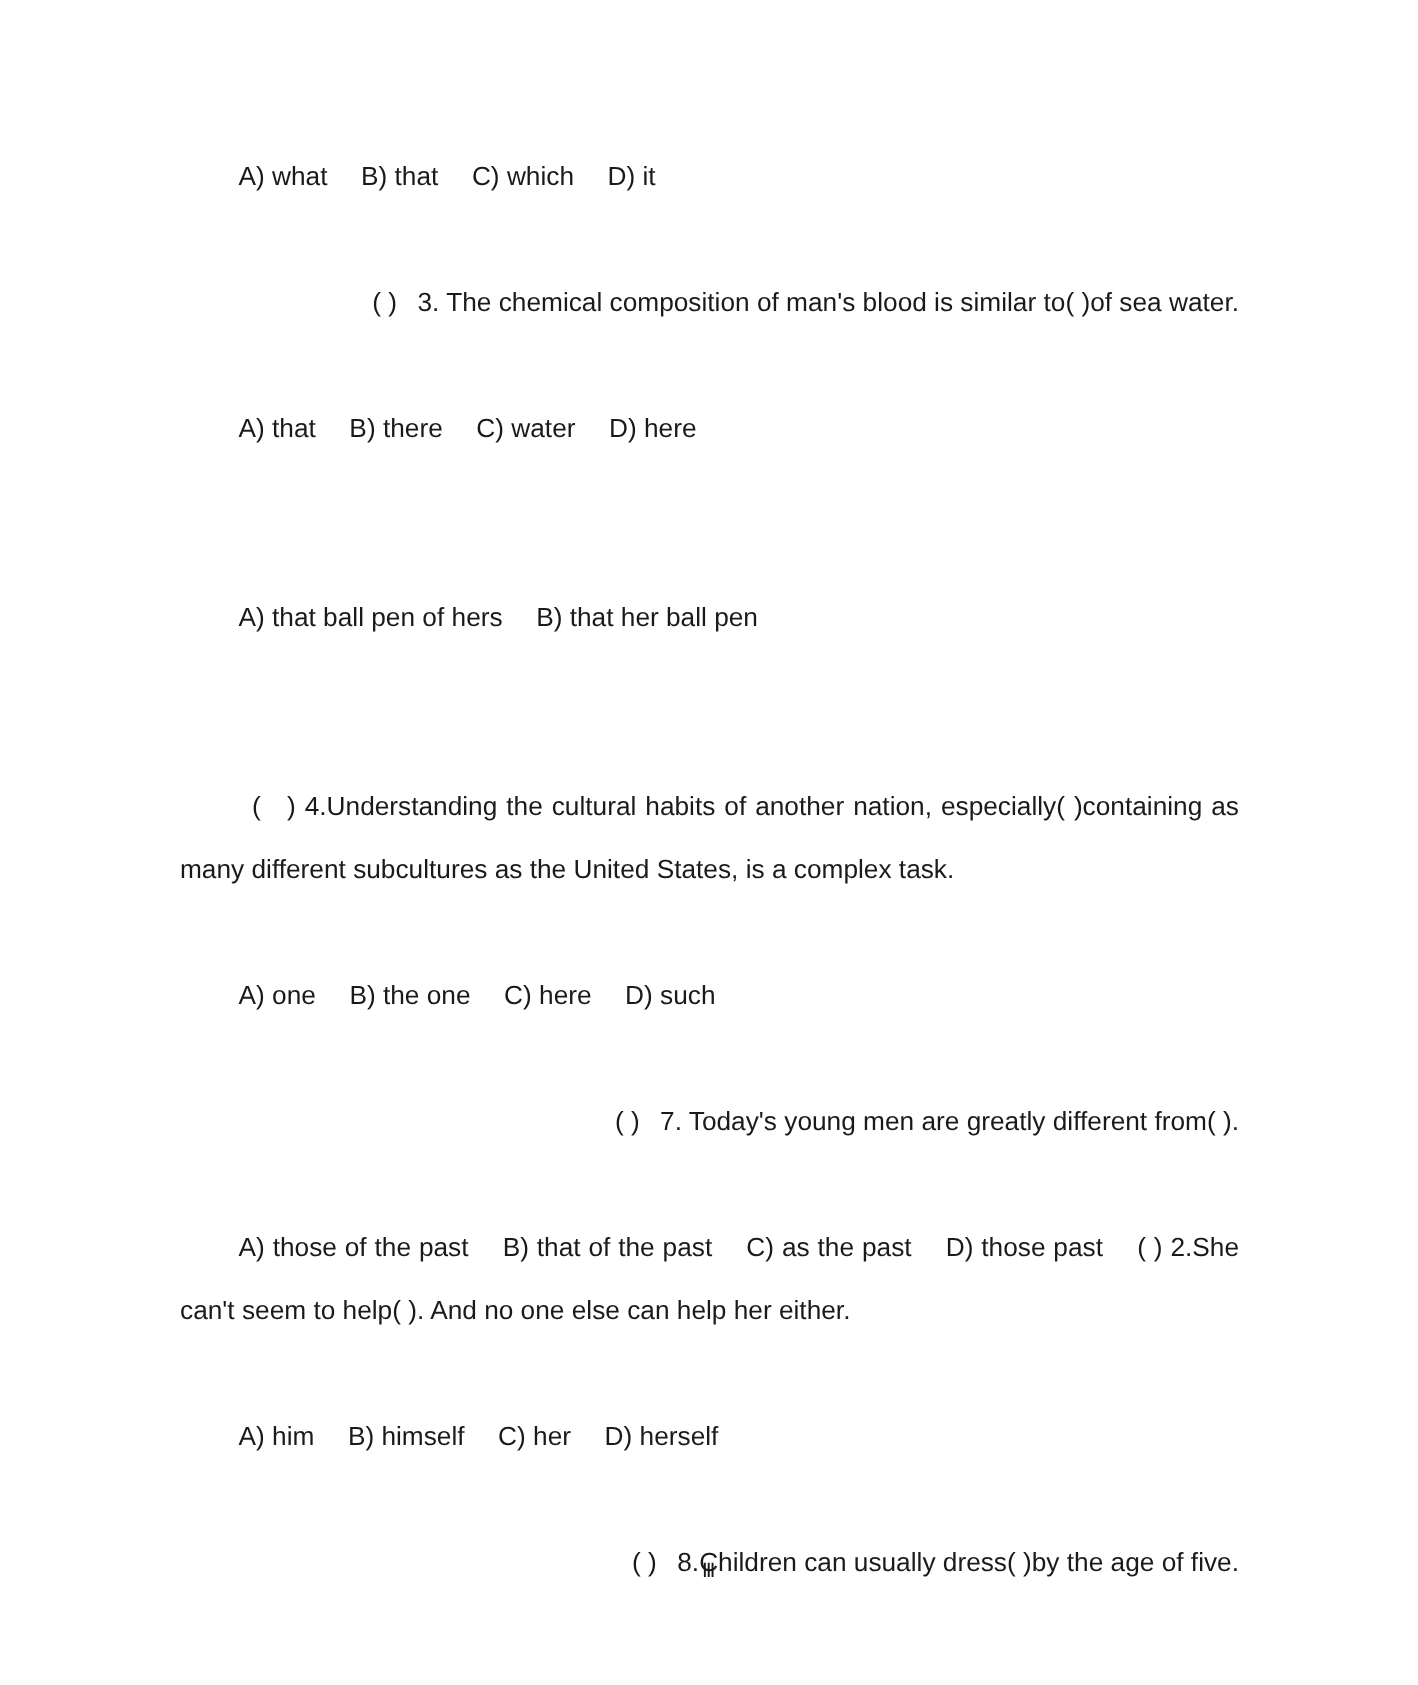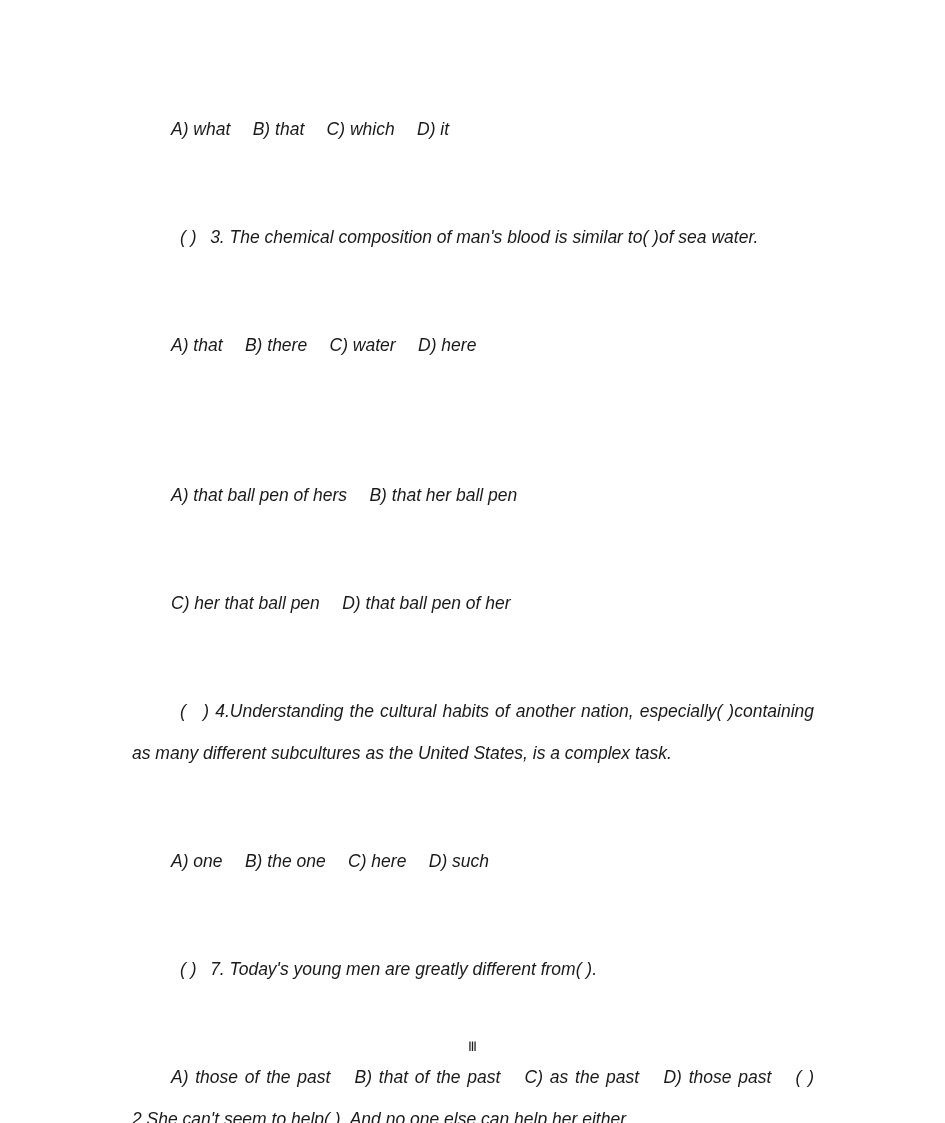--- a/index.html
+++ b/index.html
@@ -32,35 +32,34 @@
     top: 96px;
     width: 706px;
   }
 
   
   .block {
     font-size: 17.5px;
     line-height: 42px;
     text-align: justify;
     text-justify: inter-word;
-    margin: 12px;
+    margin: 0;
     white-space: pre-wrap;
-    font-style: italic;
   }
 
   
   .options {
     padding-left: 39px;
     text-align: left;
   }
 
   
   .question {
     padding-left: 48px;
-    text-align: left;
+    text-align: right;
   }
 
   
   .para {
     text-align: justify;
     text-align-last: left;
     padding-left: 0;
     text-indent: 48px;
   }
   .para-noindent {
@@ -100,21 +99,20 @@
     <div class="gap"></div>
 
     <p class="block options">A) that  B) there  C) water  D) here</p>
     <div class="gap"></div>
 
     <div class="gap"></div>
 
     <p class="block options">A) that ball pen of hers  B) that her ball pen</p>
     <div class="gap"></div>
 
-    <p class="block options">C) her that ball pen  D) that ball pen of her</p>
     <div class="gap"></div>
 
     <p class="block para">( ) 4.Understanding the cultural habits of another nation, especially( )containing as many different subcultures as the United States, is a complex task.</p>
     <div class="gap"></div>
 
     <p class="block options">A) one  B) the one  C) here  D) such</p>
     <div class="gap"></div>
 
     <p class="block question">( )  7. Today's young men are greatly different from( ).</p>
     <div class="gap"></div>

